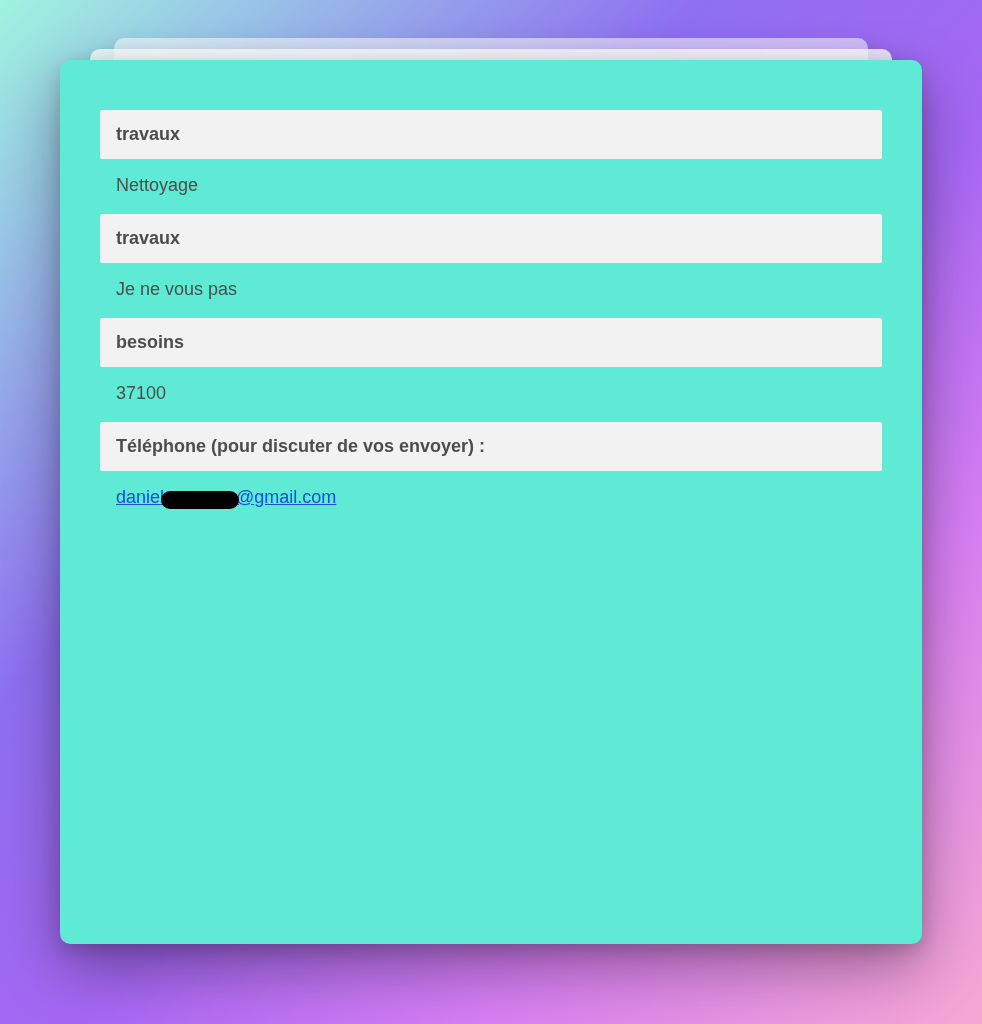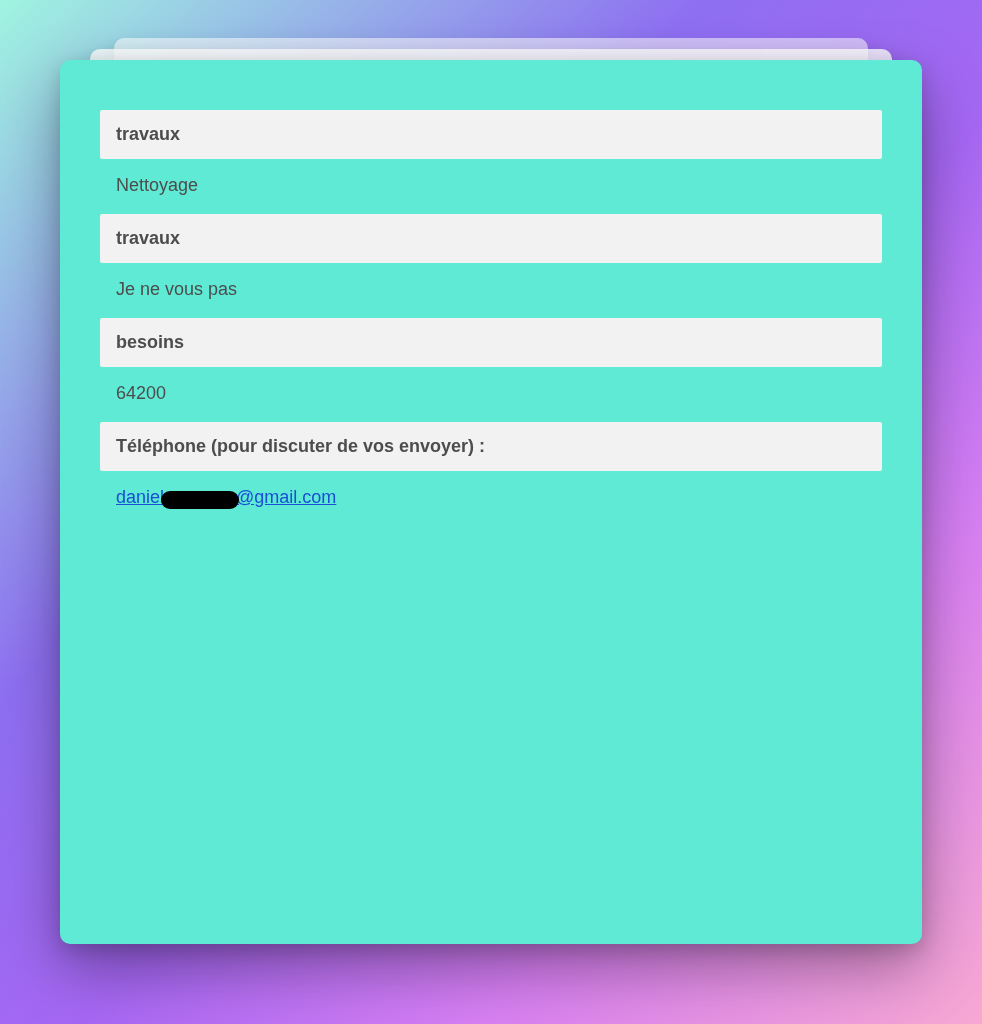--- a/index.html
+++ b/index.html
@@ -86,21 +86,21 @@
     </div>
 
     <div class="row">
       <div class="label">travaux</div>
       <div class="value">Je ne vous pas</div>
     </div>
 
 
     <div class="row">
       <div class="label">besoins</div>
-      <div class="value">64200</div>
+      <div class="value">37100</div>
     </div>
 
 
     <div class="row">
       <div class="label">Téléphone (pour discuter de vos envoyer) :</div>
     </div>
 
     <div class="row">
       <div class="value">
         <a href="#"><span>daniel</span><span class="redact r-email"></span><span>@gmail.com</span></a>

